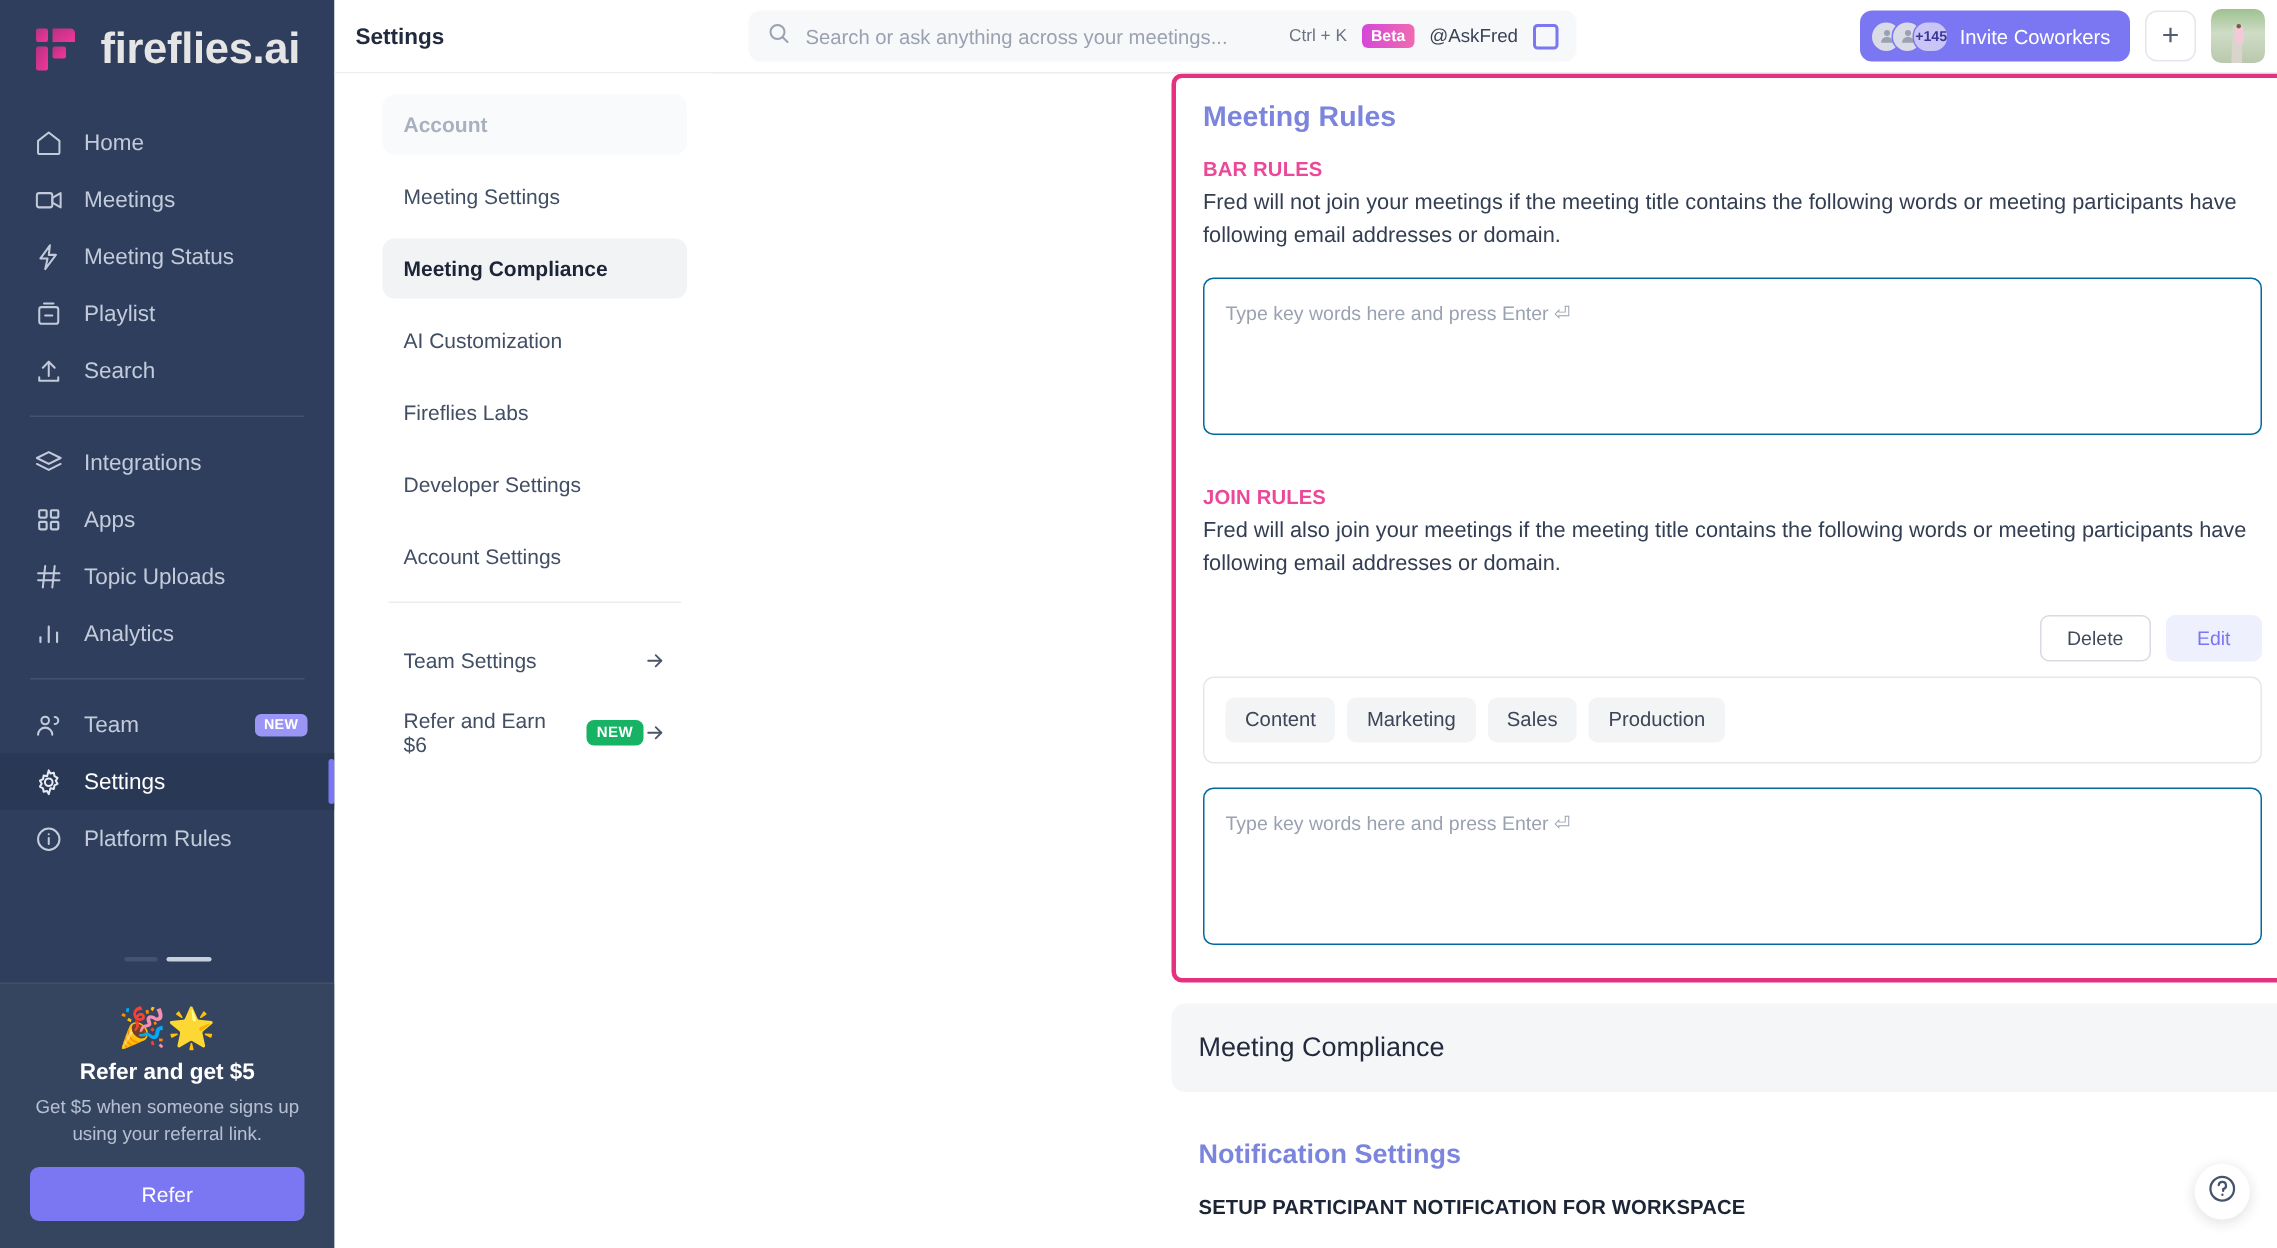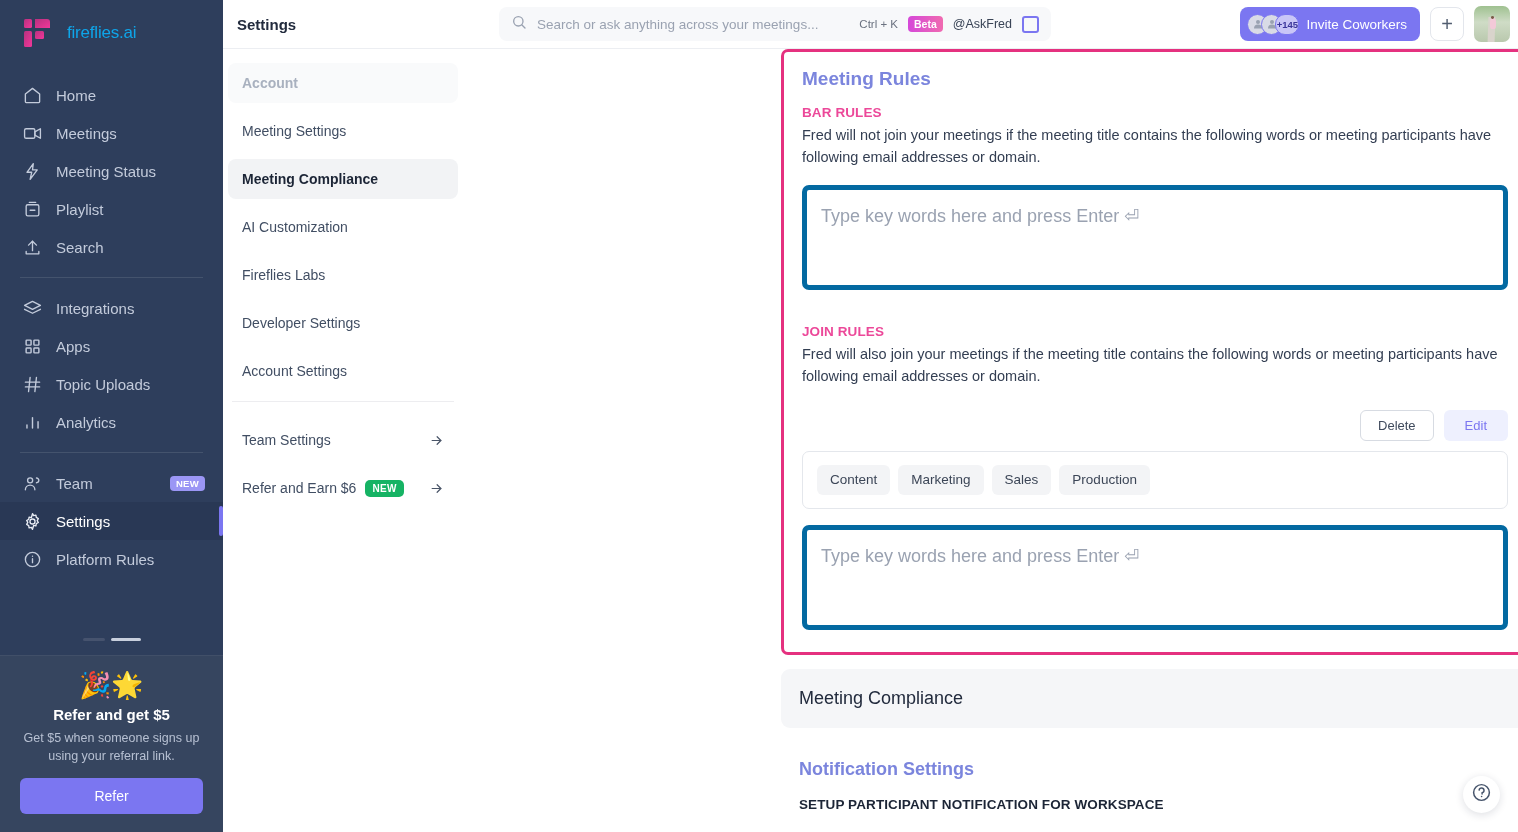--- a/index.html
+++ b/index.html
@@ -14,21 +14,21 @@
   
   .sidebar {
     width: 223px; height: 832px;
     background: #2e3e5c;
     display: flex; flex-direction: column;
     flex: 0 0 223px;
     position: relative;
   }
   .logo-row { display: flex; align-items: center; gap: 11px; padding: 16px 0 16px 22px; }
   .logo-mark { width: 34px; height: 34px; position: relative; flex: 0 0 34px; }
-  .logo-text { color: #0ea5e9; font-size: 17px; font-weight: 400; letter-spacing: -0.2px; }
+  .logo-text { color: #e5e5e5; font-size: 29px; font-weight: 700; letter-spacing: -0.2px; }
   .nav-list { padding-top: 10px; }
   .nav-item {
     display: flex; align-items: center; gap: 14px;
     height: 38px; padding-left: 22px; cursor: pointer;
     color: #c3cbdb; font-size: 15px; position: relative;
   }
   .nav-item.active { background: #273consulta; }
   .nav-item.active { background: #293855; color: #ffffff; }
   .nav-item.active::after {
     content: ""; position: absolute; right: 0; top: 4px; bottom: 4px;
@@ -109,21 +109,21 @@
     position: relative; flex: 0 0 36px;
   }
   .ua-path { position:absolute; left:40%; top:30%; width:20%; height:70%; background:#d9d4cc; transform:skewX(-2deg); }
   .ua-person { position:absolute; left:44%; top:32%; width:16%; height:32%; background:#f3c9d8; border-radius:40% 40% 30% 30%; }
   .ua-head { position:absolute; left:47%; top:28%; width:8%; height:8%; background:#7a5c48; border-radius:50%; }
 
   
   .below { flex: 1; display: flex; min-height: 0; position: relative; }
 
   
-  .settings-nav { width: 250px; flex: 0 0 250px; padding: 14px 15px 0 5px; background:#fff; }
+  .settings-nav { width: 250px; flex: 0 0 250px; padding: 14px 15px 0 32px; background:#fff; }
   .sn-item {
     height: 40px; display: flex; align-items: center; padding: 0 14px;
     border-radius: 8px; font-size: 14px; color: #414e63; cursor: pointer; margin-bottom: 8px;
   }
   .sn-item.header { background: #f9fafb; color: #a9b1bf; font-weight: 700; cursor: default; }
   .sn-item.active { background: #f2f3f5; color: #1c2536; font-weight: 700; }
   .sn-divider { height: 1px; background: #ededf0; margin: 10px 4px 18px; }
   .sn-arrow { margin-left: auto; color: #4a5568; display:flex; }
   .badge-new-green {
     background: #16b364; color: #fff; font-size: 10px; font-weight: 700;
@@ -135,22 +135,22 @@
 
   .rules-card {
     position: absolute; left: 308px; top: 0px; width: 750px;
     border: 3px solid #e5317f; border-radius: 7px; background: #fff;
     padding: 16px 20px 22px 18px;
   }
   .rules-title { color: #7b85dd; font-size: 19px; font-weight: 600; margin-bottom: 15px; }
   .sec-label { font-size: 13.5px; font-weight: 700; color: #ec4899; letter-spacing: .1px; margin-bottom: 4px; }
   .sec-desc { font-size: 14.5px; color: #333e52; line-height: 1.55; }
   .kw-box {
-    border: 5px solid #0369a1; border-radius: 7px; height: 105px;
-    margin-top: 16px; padding: 15px 14px; font-size: 18px; color: #9aa2b1;
+    border: 1px solid #0369a1; border-radius: 7px; height: 105px;
+    margin-top: 16px; padding: 15px 14px; font-size: 13px; color: #9aa2b1;
     cursor: text;
   }
   .spacer-30 { height: 34px; }
   .btn-row { display: flex; justify-content: flex-end; gap: 10px; margin-top: 22px; }
   .btn-del {
     border: 1px solid #d7dbe2; background: #fff; color: #3f4a5c; border-radius: 6px;
     padding: 7px 17px; font-size: 13px; cursor: pointer; font-family: inherit;
   }
   .btn-edit {
     border: none; background: #eef0fe; color: #7b76f1; border-radius: 6px;

